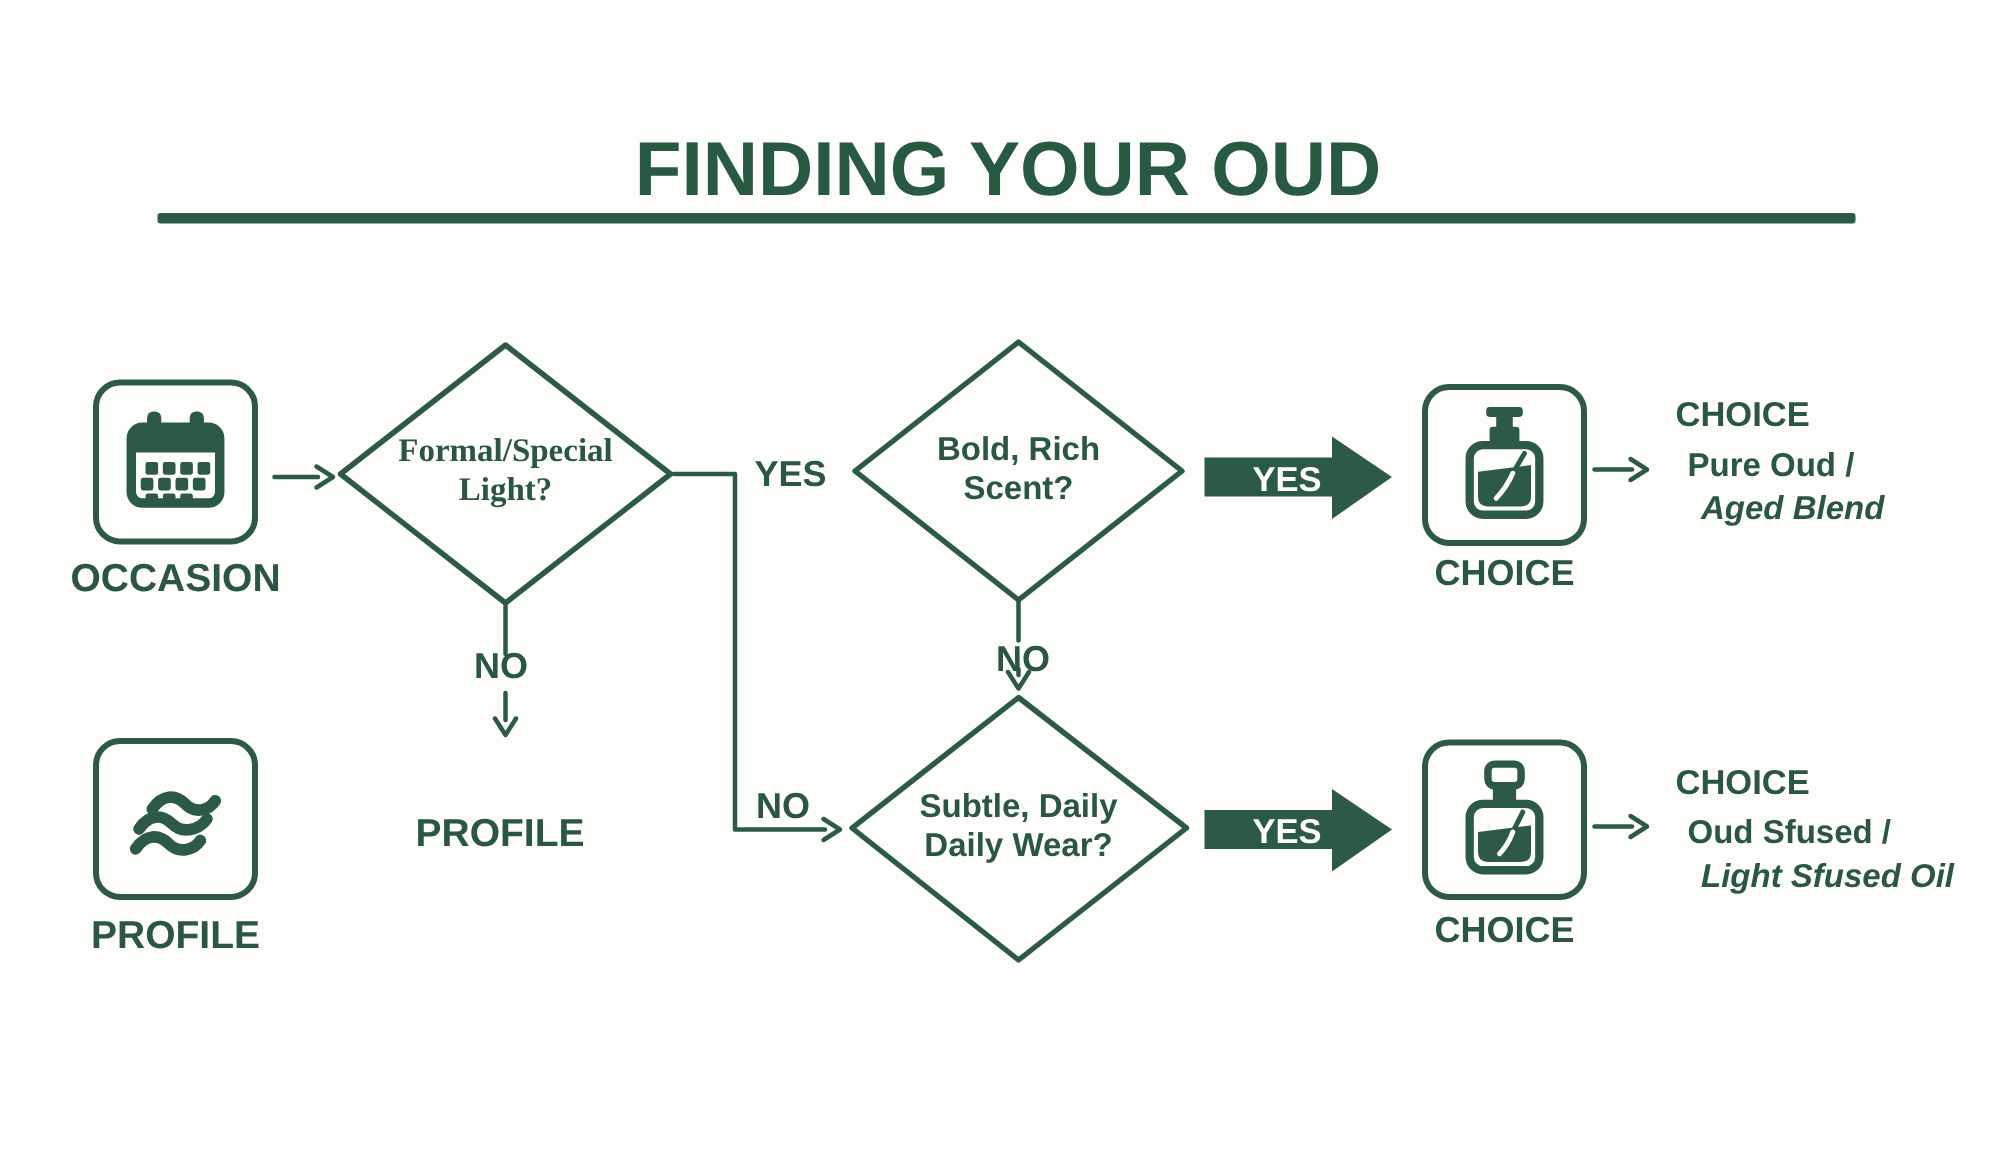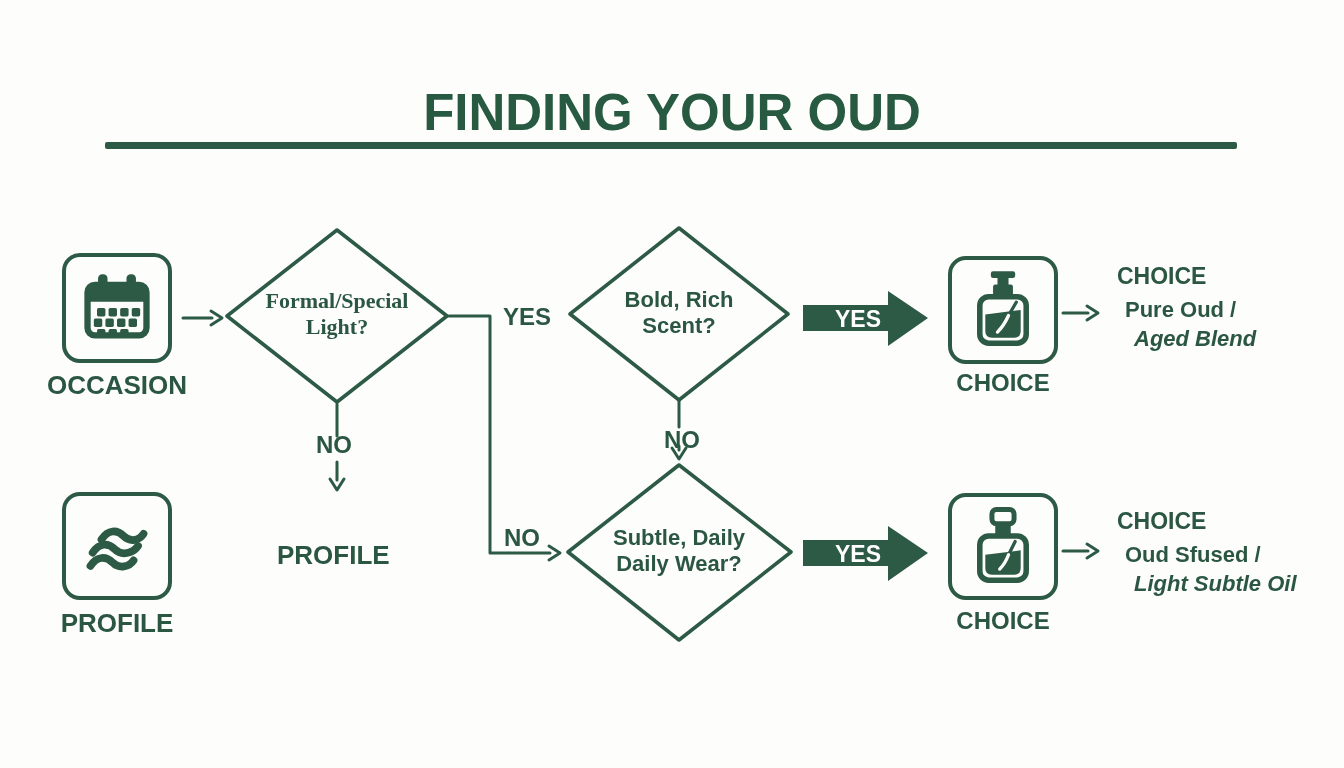--- a/index.html
+++ b/index.html
@@ -161,16 +161,16 @@
   <div class="abs choice-label" style="left:923px;top:607px;">CHOICE</div>
 
   <div class="abs result" style="left:1117px;top:265px;">
     <div class="r-heading">CHOICE</div>
     <div class="r-line1">Pure Oud /</div>
     <div class="r-line2">Aged Blend</div>
   </div>
   <div class="abs result" style="left:1117px;top:510px;">
     <div class="r-heading">CHOICE</div>
     <div class="r-line1">Oud Sfused /</div>
-    <div class="r-line2">Light Subtle Oil</div>
+    <div class="r-line2">Light Sfused Oil</div>
   </div>
 
 </div>
 
 </body></html>

